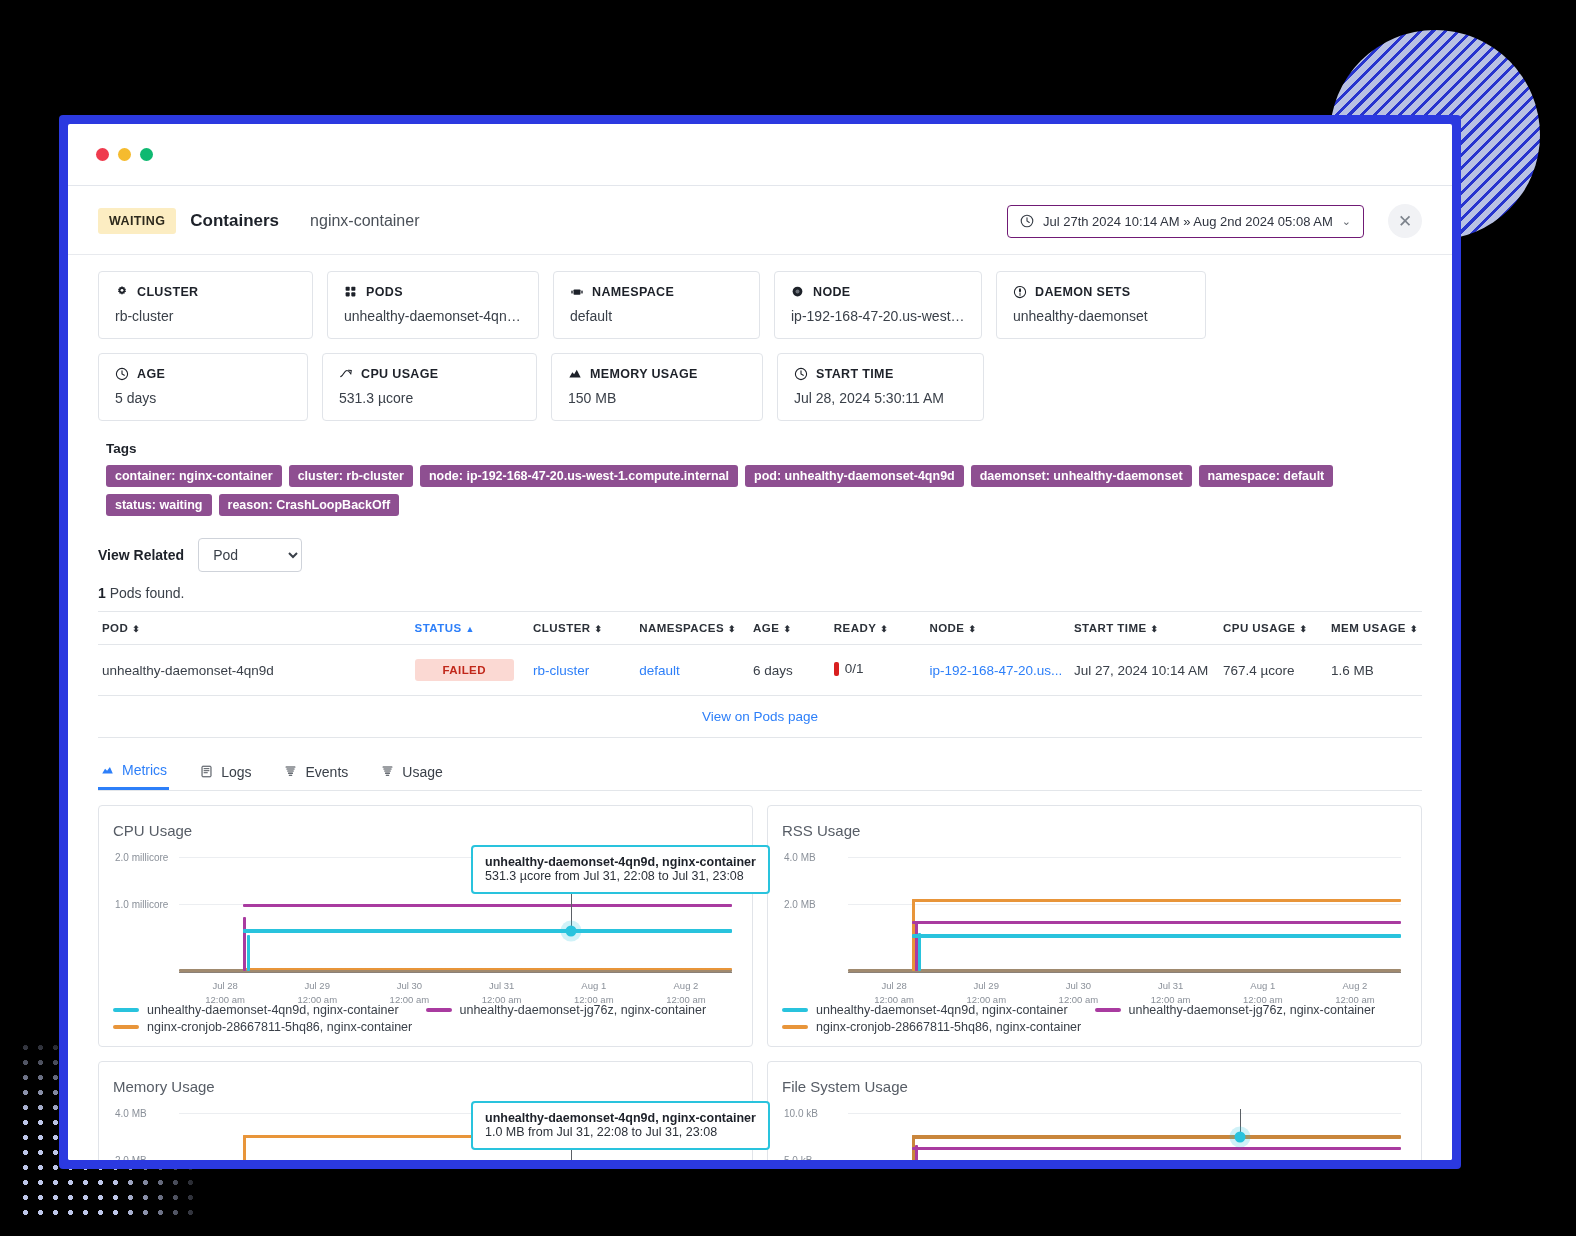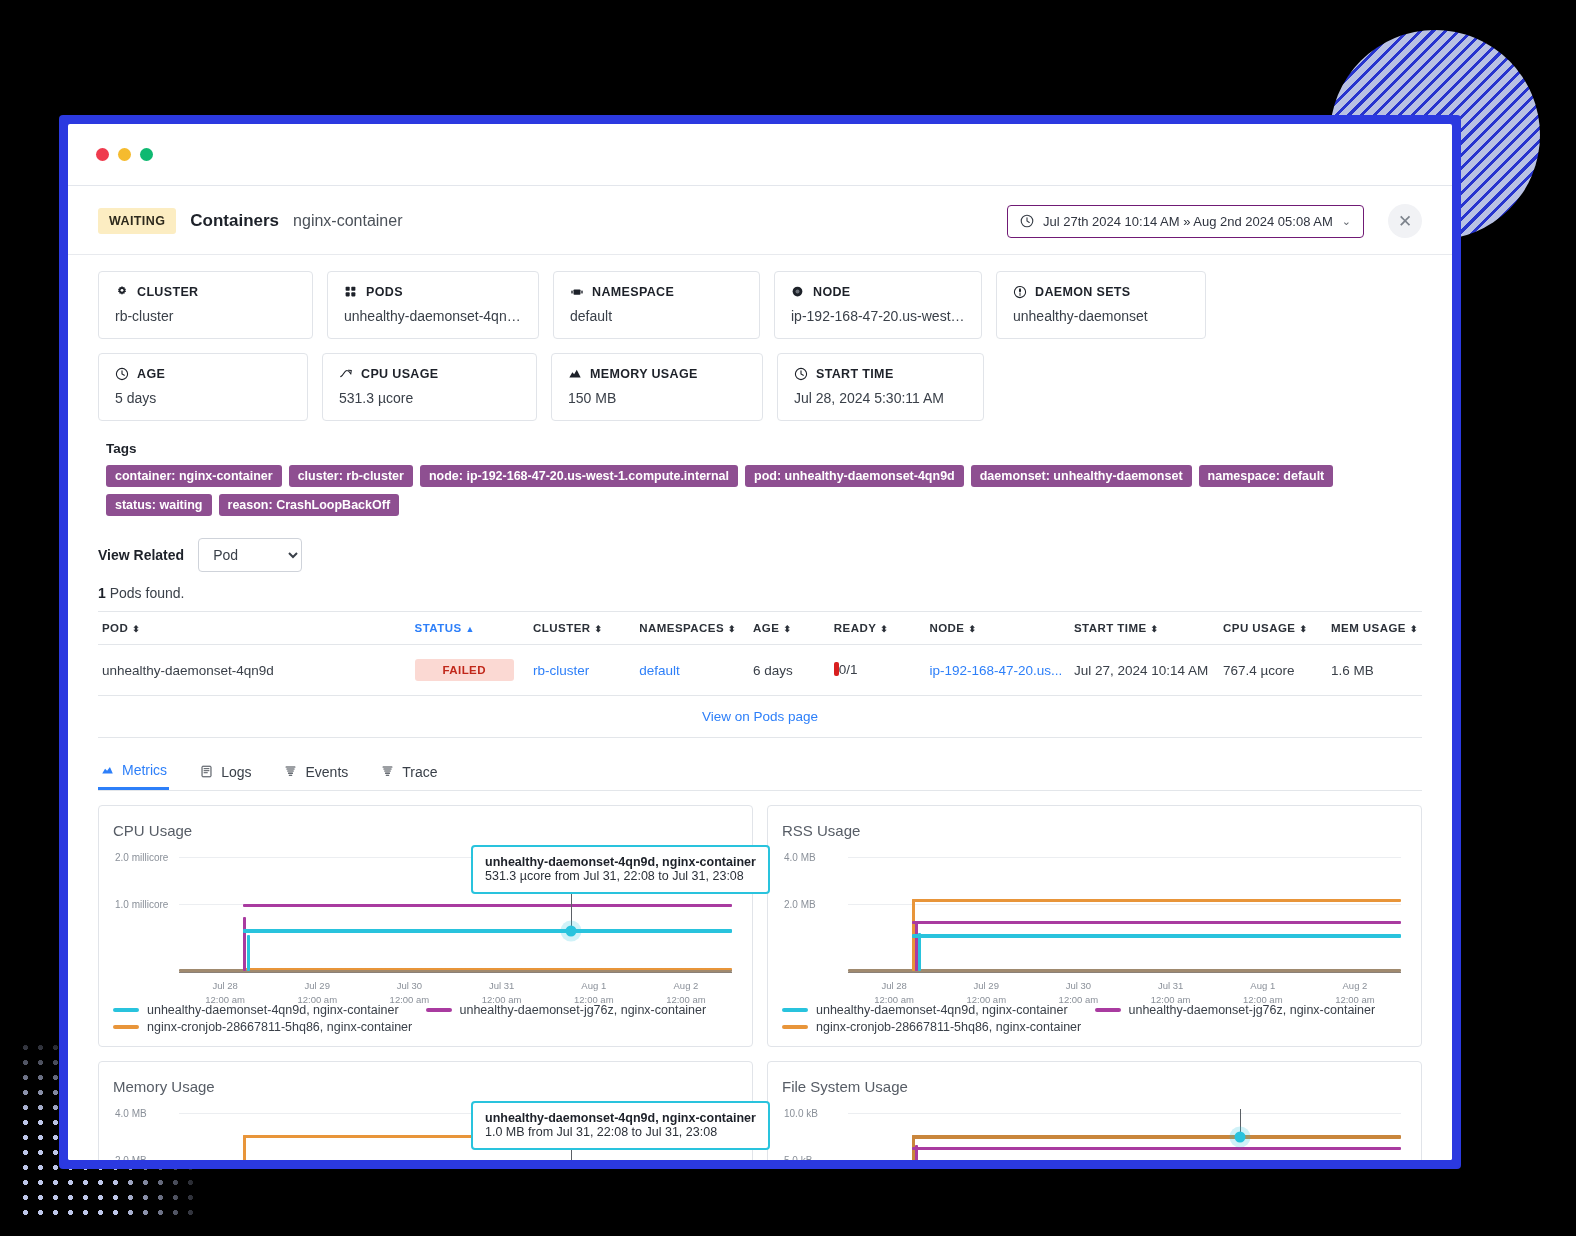--- a/index.html
+++ b/index.html
@@ -76,21 +76,21 @@
     padding: 18px 30px 16px 30px;
     border-bottom: 1px solid #e8eaee;
     gap: 14px;
   }
   .badge-waiting {
     background: #fcedc2; color: #2e2a1c;
     font-size: 12.5px; font-weight: 700; letter-spacing: .4px;
     padding: 6px 11px; border-radius: 3px;
   }
   .hdr-title { font-size: 17px; font-weight: 700; color: #1d2129; }
-  .hdr-sub { font-size: 16px; color: #4b5159; font-weight: 400; }
+  .hdr-sub { font-size: 16px; color: #4b5159; font-weight: 400; margin-left: 17px; }
   .hdr-spacer { flex: 1; }
   .daterange {
     display: flex; align-items: center; gap: 9px;
     border: 1px solid #701a75; border-radius: 4px;
     background: #fff; padding: 8px 12px;
     font-size: 13px; color: #303540; min-width: 302px;
   }
   .daterange .chev { margin-left: auto; color: #61666e; font-size: 11px; }
   .close-btn {
     width: 34px; height: 34px; border-radius: 50%;
@@ -158,21 +158,21 @@
     font-size: 13.5px; color: #3a4049;
     padding: 14px 4px; border-bottom: 1px solid #e3e6ea;
     white-space: nowrap;
   }
   .st-failed {
     background: #fbd9d3; color: #c0271a;
     font-size: 11.5px; font-weight: 700; letter-spacing: .4px;
     padding: 5px 28px; border-radius: 3px; display: inline-block;
   }
   .lnk { color: #2d7ff9; text-decoration: none; cursor: pointer; }
-  .ready-chip { display: inline-flex; align-items: flex-start; }
+  .ready-chip { display: inline-flex; align-items: flex-end; gap: 6px; }
   .ready-bar { width: 5px; height: 14px; border-radius: 2px; background: #d81f1f; display: inline-block; }
   .viewpods-row td { text-align: center; padding: 13px 4px; }
   .viewpods { color: #2d7ff9; font-size: 13.5px; cursor: pointer; }
   .tabs-outer { padding: 24px 30px 0 30px; }
   .tabs-inner { display: flex; gap: 28px; border-bottom: 1px solid #e3e6ea; }
   .tab {
     display: flex; align-items: center; gap: 8px;
     font-size: 14px; color: #3a4049; padding: 0 2px 9px 2px;
     cursor: pointer; background: none; border: none;
     font-family: "Liberation Sans", sans-serif;
@@ -474,21 +474,21 @@
                   </svg>
               </span>
               <span>Events</span>
             </button>
             <button class="tab">
               <span class="ic">
                 <svg viewBox="0 0 16 16" width="13" height="13">
                     <path d="M2.5 2.5h11M3.5 5h9M4.5 7.5h7M5.5 10h5M6.5 12.5h3" stroke="#3a4049" stroke-width="1.3" stroke-linecap="round"></path>
                   </svg>
               </span>
-              <span>Trace</span>
+              <span>Usage</span>
             </button>
           </div>
         </div>
 
         <div class="charts">
 
           <div class="chart-card">
             <div class="chart-title">CPU Usage</div>
             <div class="plot">
               <div class="ylab" style="top:8px">2.0 millicore</div>

